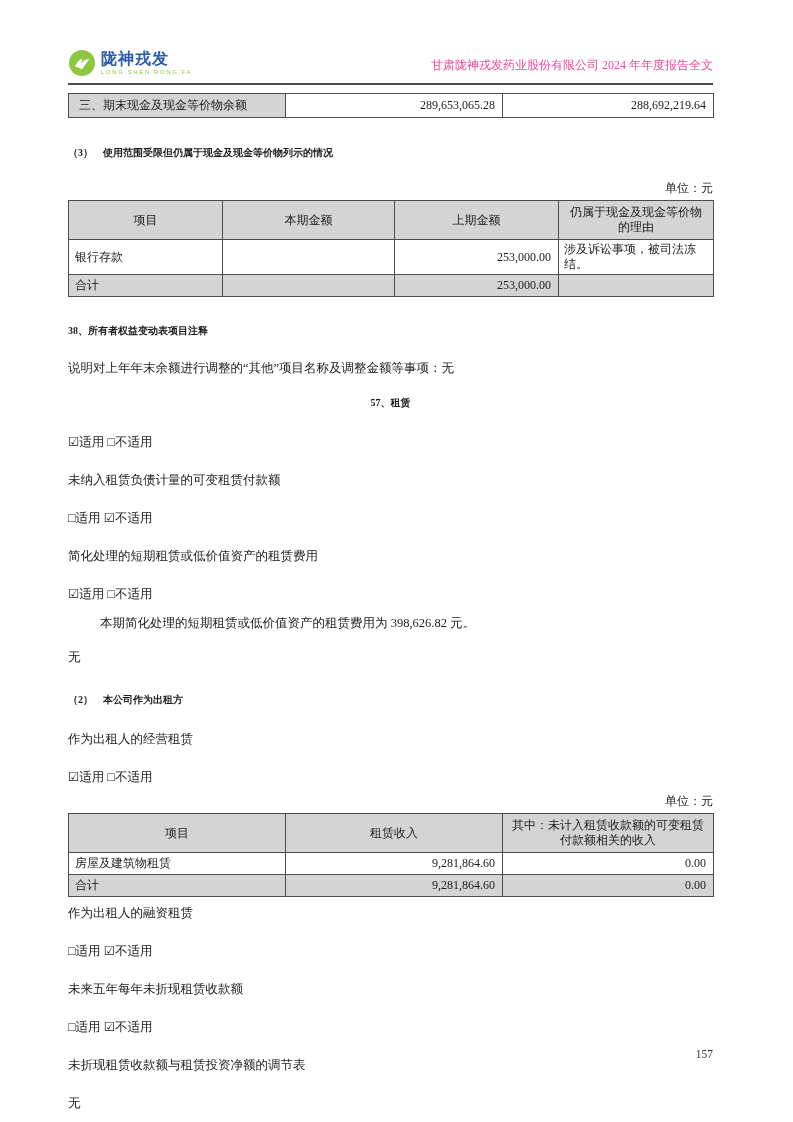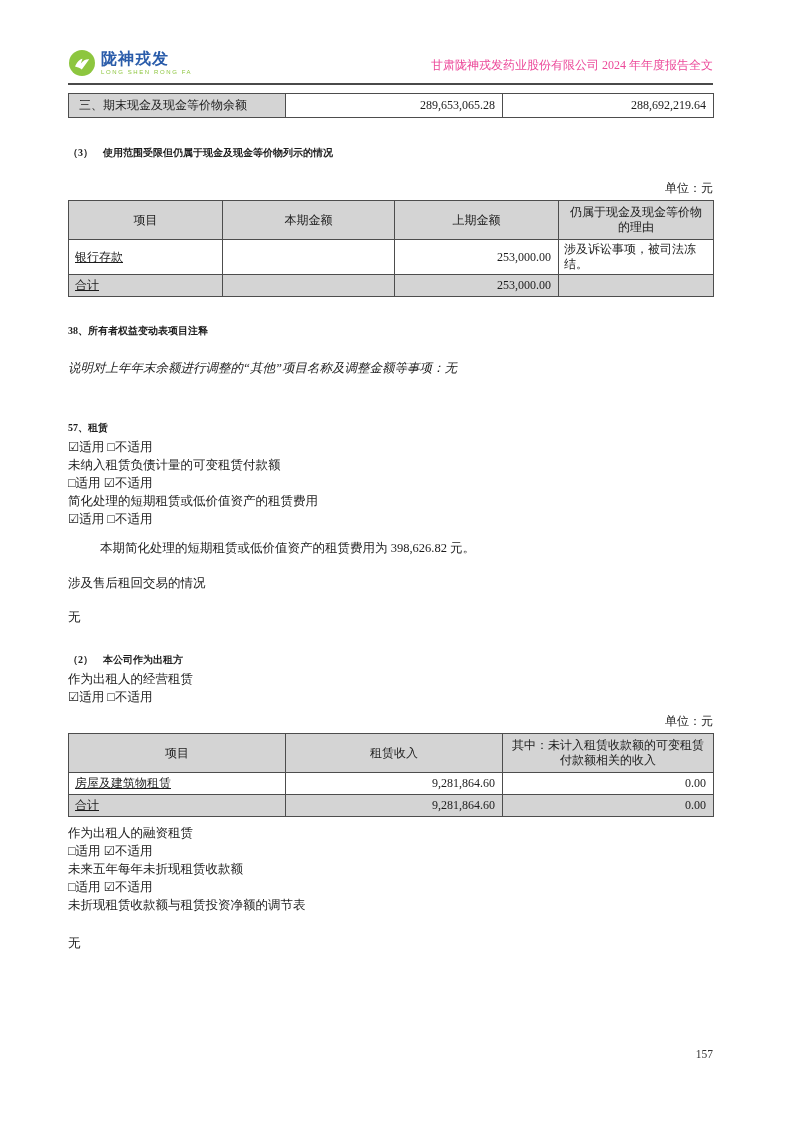--- a/index.html
+++ b/index.html
@@ -19,41 +19,41 @@
              font-family:"Liberation Sans","DejaVu Sans",sans-serif; }
   .logo-en { font-size:6px; color:#8dc63f; letter-spacing:1.6px; margin-top:2px;
              font-family:"Liberation Sans","DejaVu Sans",sans-serif; }
   .header-title { font-size:12px; color:#ec4899; padding-bottom:3px; }
   
   table { border-collapse:collapse; width:100%; table-layout:fixed; }
   td, th { border:1px solid #4d4d4d; font-size:12px; font-weight:normal;
            vertical-align:middle; line-height:15px; }
   .gray { background:#d4d4d4; }
   .cell-label { text-align:left; padding:4px 4px 4px 10px; }
-  .cell-item  { text-align:left; padding:3px 4px 3px 6px;text-decoration:underline; }
+  .cell-item  { text-align:left; padding:3px 4px 3px 6px; }
   .cell-num   { text-align:right; padding:3px 7px 3px 4px; }
   .cell-head  { text-align:center; padding:4px 6px; }
   .cell-reason{ text-align:left; padding:2px 5px; }
   .t1 { margin-top:8px; }
   .t1 td { height:24px; }
   .t2 { margin-top:5px; }
   .t3 { margin-top:5px; }
   .t3 td.data { height:20px; }
   
   .h-num   { font-size:10px; font-weight:bold; line-height:17px; }
   .h3-1 { margin-top:26px; }
   .h56  { margin-top:25px; }
-  .note { margin-top:22px; font-size:12.5px; line-height:15px;font-style:italic; }
-  .h57  { margin-top:43px; }
+  .note { margin-top:22px; font-size:12.5px; line-height:15px; }
+  .h57  { margin-top:18px;text-align:center; }
   .hsub1{ margin-top:28px; }
   .hsub2{ margin-top:27px; }
   .unit { text-align:right; font-size:12px; line-height:14px; }
   .unit-1 { margin-top:20px; }
   .unit-2 { margin-top:10px; }
-  p.line { font-size:12.5px; line-height:14px; margin-top:4px; }
+  p.line { font-size:12.5px; line-height:14px; margin-top:24px; }
   p.indent { margin-top:15px; padding-left:32px; }
   p.gap-lg { margin-top:21px; }
   p.gap-xl { margin-top:20px; }
   p.first-after-table { margin-top:9px; }
   p.none-val { margin-top:24px; }
   .lessor-lead { margin-top:23px; }
   .lessor-app  { margin-top:9px; }
   .page-num { position:absolute; right:80px; bottom:62px; font-size:11.5px; color:#333;margin-top:45px; }
 </style>
 </head>
@@ -128,21 +128,20 @@
   <p class="note">说明对上年年末余额进行调整的“其他”项目名称及调整金额等事项：无</p>
 
   <div class="h-num h57">57、租赁</div>
 
   <p class="line">☑适用 □不适用</p>
   <p class="line">未纳入租赁负债计量的可变租赁付款额</p>
   <p class="line">□适用 ☑不适用</p>
   <p class="line">简化处理的短期租赁或低价值资产的租赁费用</p>
   <p class="line">☑适用 □不适用</p>
   <p class="line indent">本期简化处理的短期租赁或低价值资产的租赁费用为 398,626.82 元。</p>
-  <p class="line gap-lg">涉及售后租回交易的情况</p>
   <p class="line gap-xl">无</p>
 
   <div class="h-num hsub2">（2）　本公司作为出租方</div>
   <p class="line lessor-lead">作为出租人的经营租赁</p>
   <p class="line lessor-app">☑适用 □不适用</p>
   <div class="unit unit-2">单位：元</div>
 
   <table class="t3">
     <colgroup>
         <col style="width:217px">

